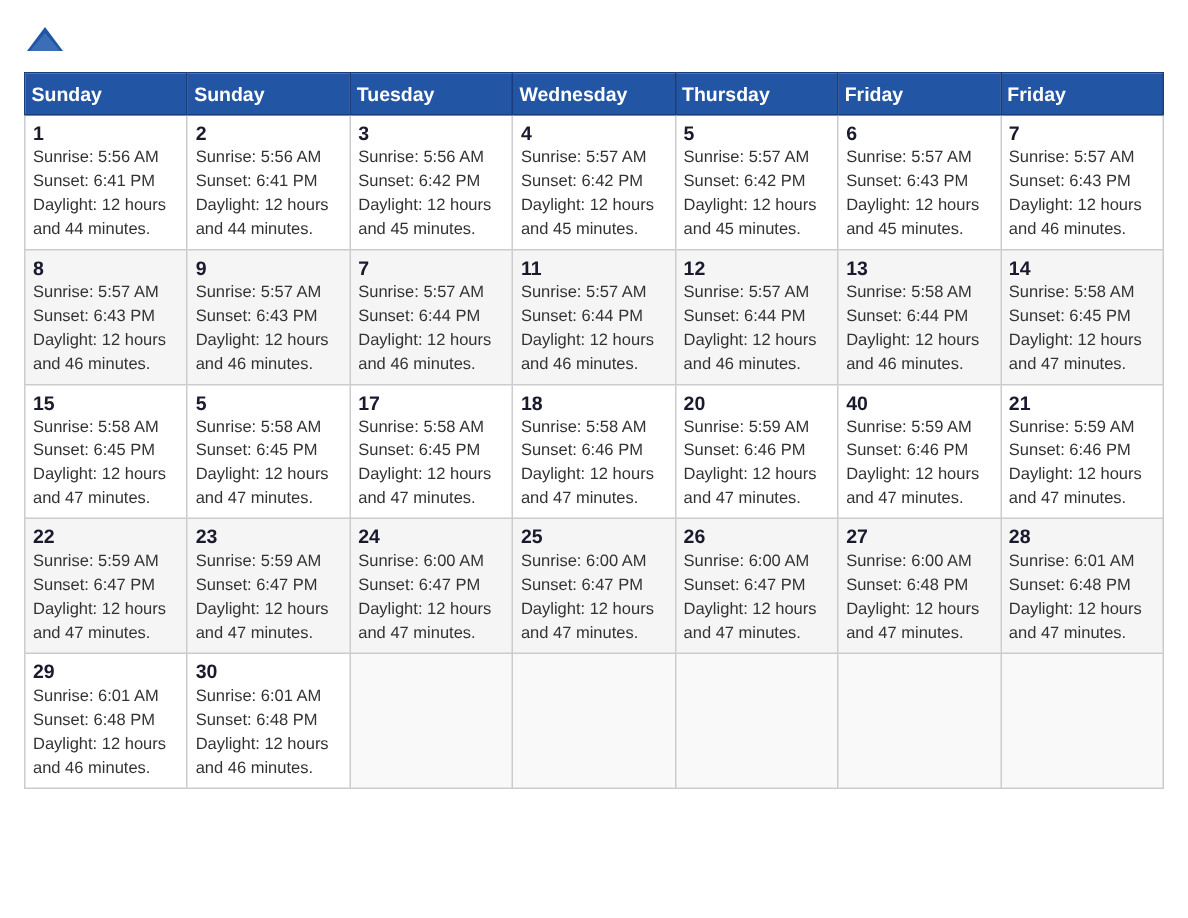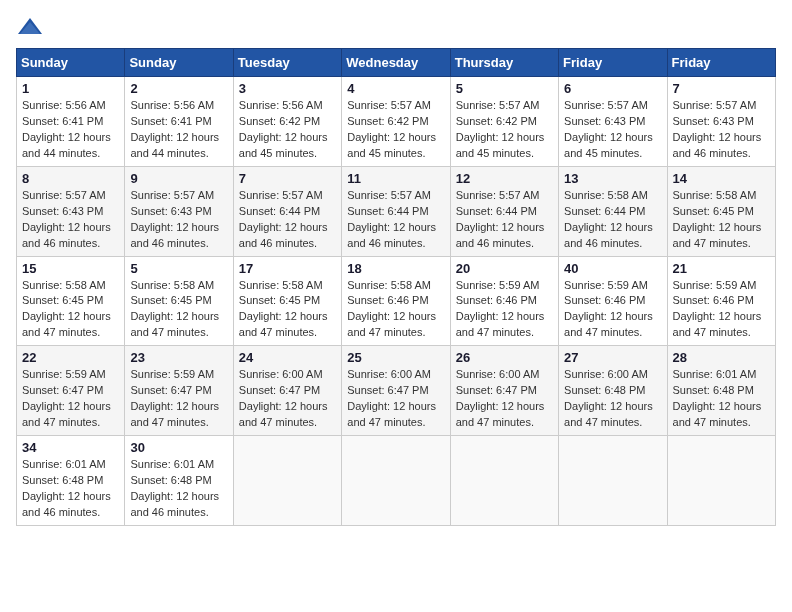--- a/index.html
+++ b/index.html
@@ -229,21 +229,21 @@
         <span class="day-num">27</span>
         <span class="day-info">Sunrise: 6:00 AM<br>Sunset: 6:48 PM<br>Daylight: 12 hours<br>and 47 minutes.</span>
       </td>
         <td>
         <span class="day-num">28</span>
         <span class="day-info">Sunrise: 6:01 AM<br>Sunset: 6:48 PM<br>Daylight: 12 hours<br>and 47 minutes.</span>
       </td>
       </tr>
       <tr class="last-row">
         <td>
-        <span class="day-num">34</span>
+        <span class="day-num">29</span>
         <span class="day-info">Sunrise: 6:01 AM<br>Sunset: 6:48 PM<br>Daylight: 12 hours<br>and 46 minutes.</span>
       </td>
         <td>
         <span class="day-num">30</span>
         <span class="day-info">Sunrise: 6:01 AM<br>Sunset: 6:48 PM<br>Daylight: 12 hours<br>and 46 minutes.</span>
       </td>
         <td class="empty-cell"></td>
         <td class="empty-cell"></td>
         <td class="empty-cell"></td>
         <td class="empty-cell"></td>

